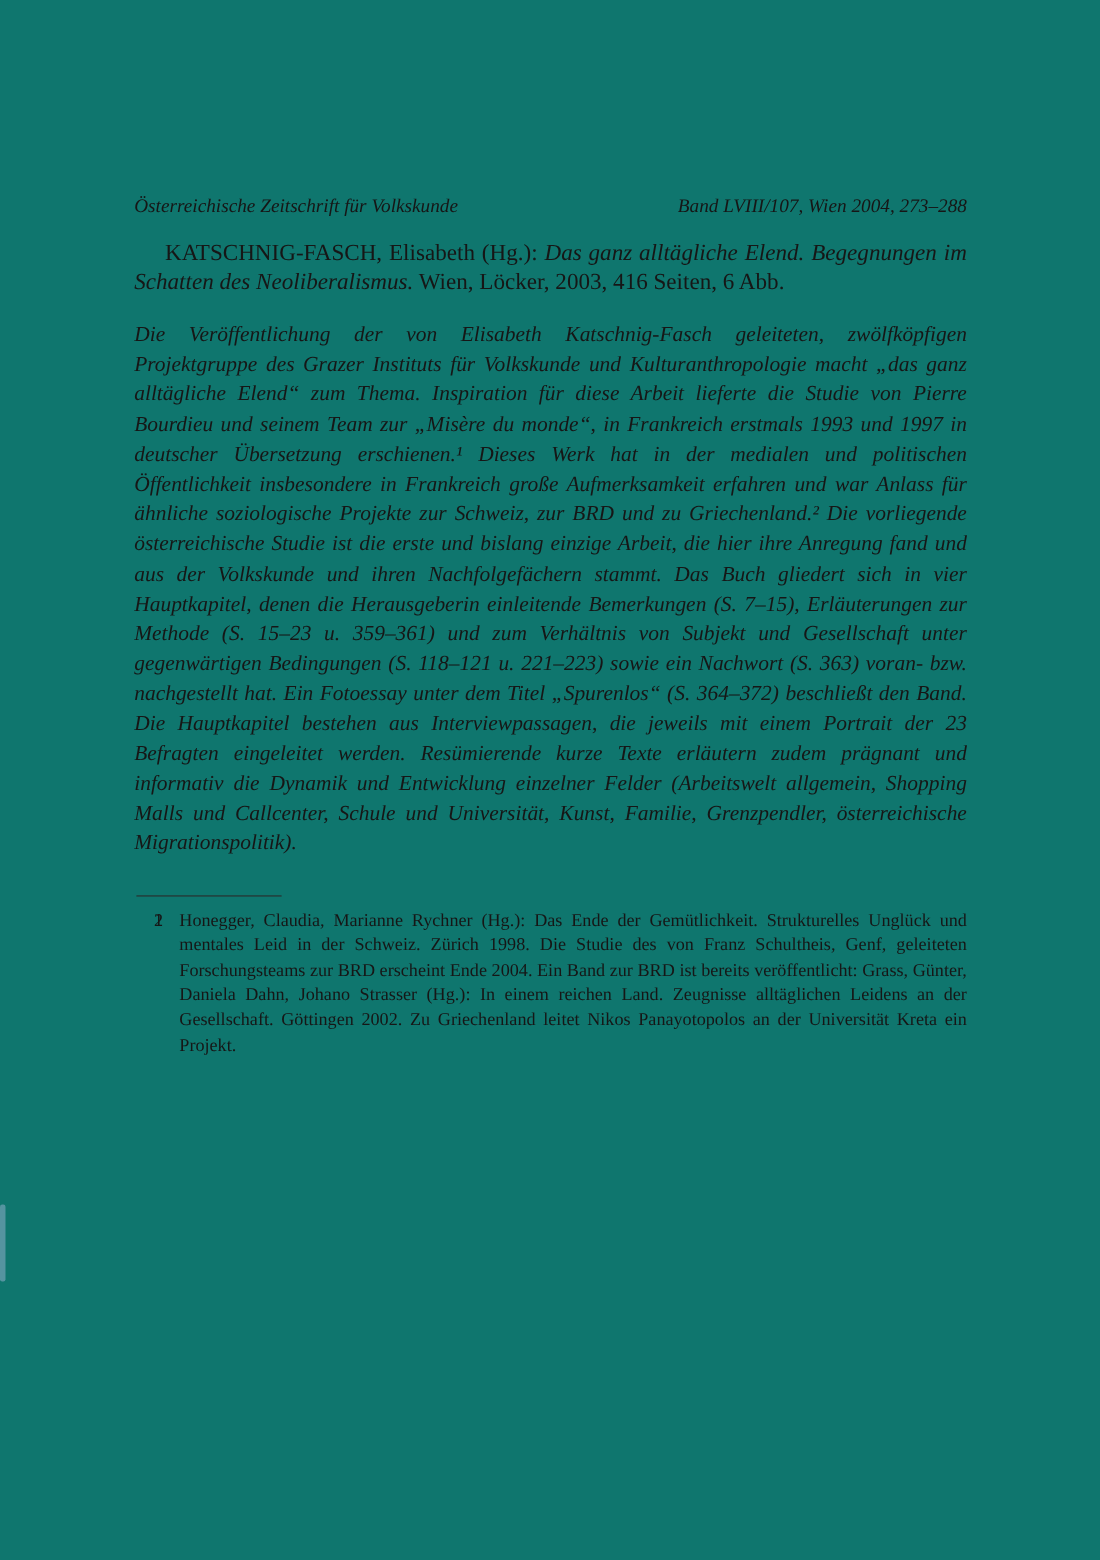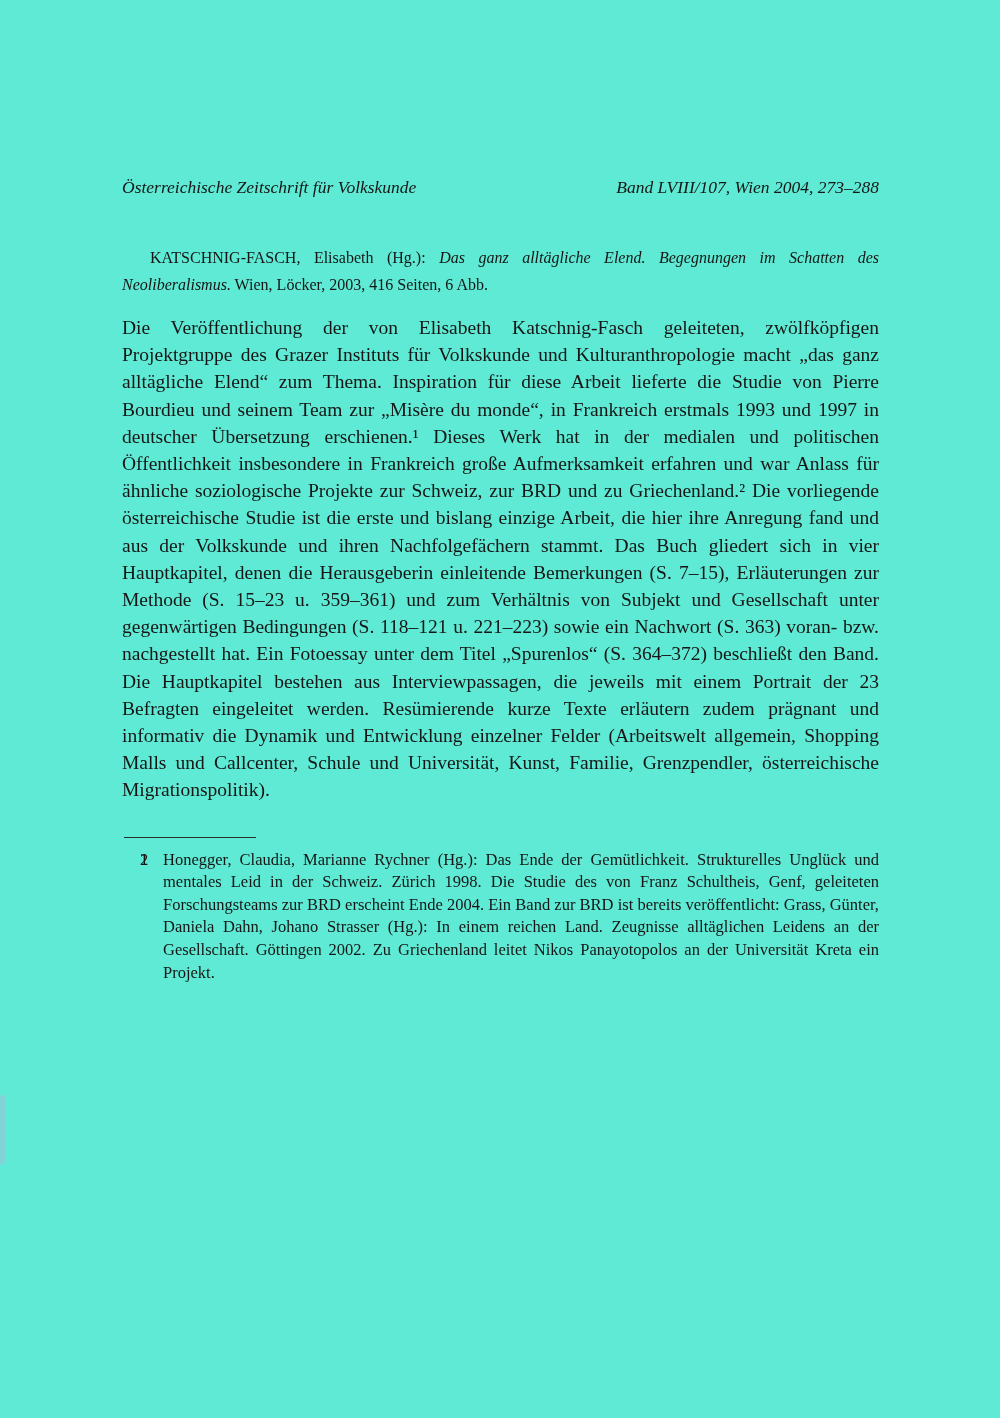--- a/index.html
+++ b/index.html
@@ -4,21 +4,21 @@
 <style>
   html, body {
     margin: 0;
     padding: 0;
     background: #ffffff;
   }
   .page {
     position: relative;
     width: 1000px;
     height: 1418px;
-    background: #5eead4;
+    background: #0f766e;
     font-family: "Liberation Serif", "DejaVu Serif", serif;
     color: #161616;
     overflow: hidden;
     box-sizing: border-box;
   }
   .content {
     position: absolute;
     left: 122px;
     top: 0;
     width: 757px;
@@ -33,35 +33,36 @@
   .header-row .journal-name { white-space: nowrap; }
   .header-row .issue-info { white-space: nowrap; margin-left: 24px; }
   .section-title {
     text-align: center;
     font-weight: bold;
     font-size: 25px;
     margin-top: 63px;
     letter-spacing: 0.3px;
   }
   .citation {
-    margin-top: 46px;
-    font-size: 16px;
+    margin-top: 18px;
+    font-size: 21px;
     line-height: 27px;
     text-align: justify;
     text-indent: 28px;
   }
   .citation .cite-italic {
     font-style: italic;
   }
   .body-paragraph {
     margin-top: 16px;
     font-size: 19.5px;
     line-height: 27.2px;
     text-align: justify;
     hyphens: auto;
+    font-style: italic;
     -webkit-hyphens: auto;
   }
   .footnote-rule {
     border: 0;
     border-top: 1.6px solid #2a2a2a;
     width: 132px;
     margin: 33px 0 11px 2px;
   }
   .footnotes {
     font-size: 16.5px;

